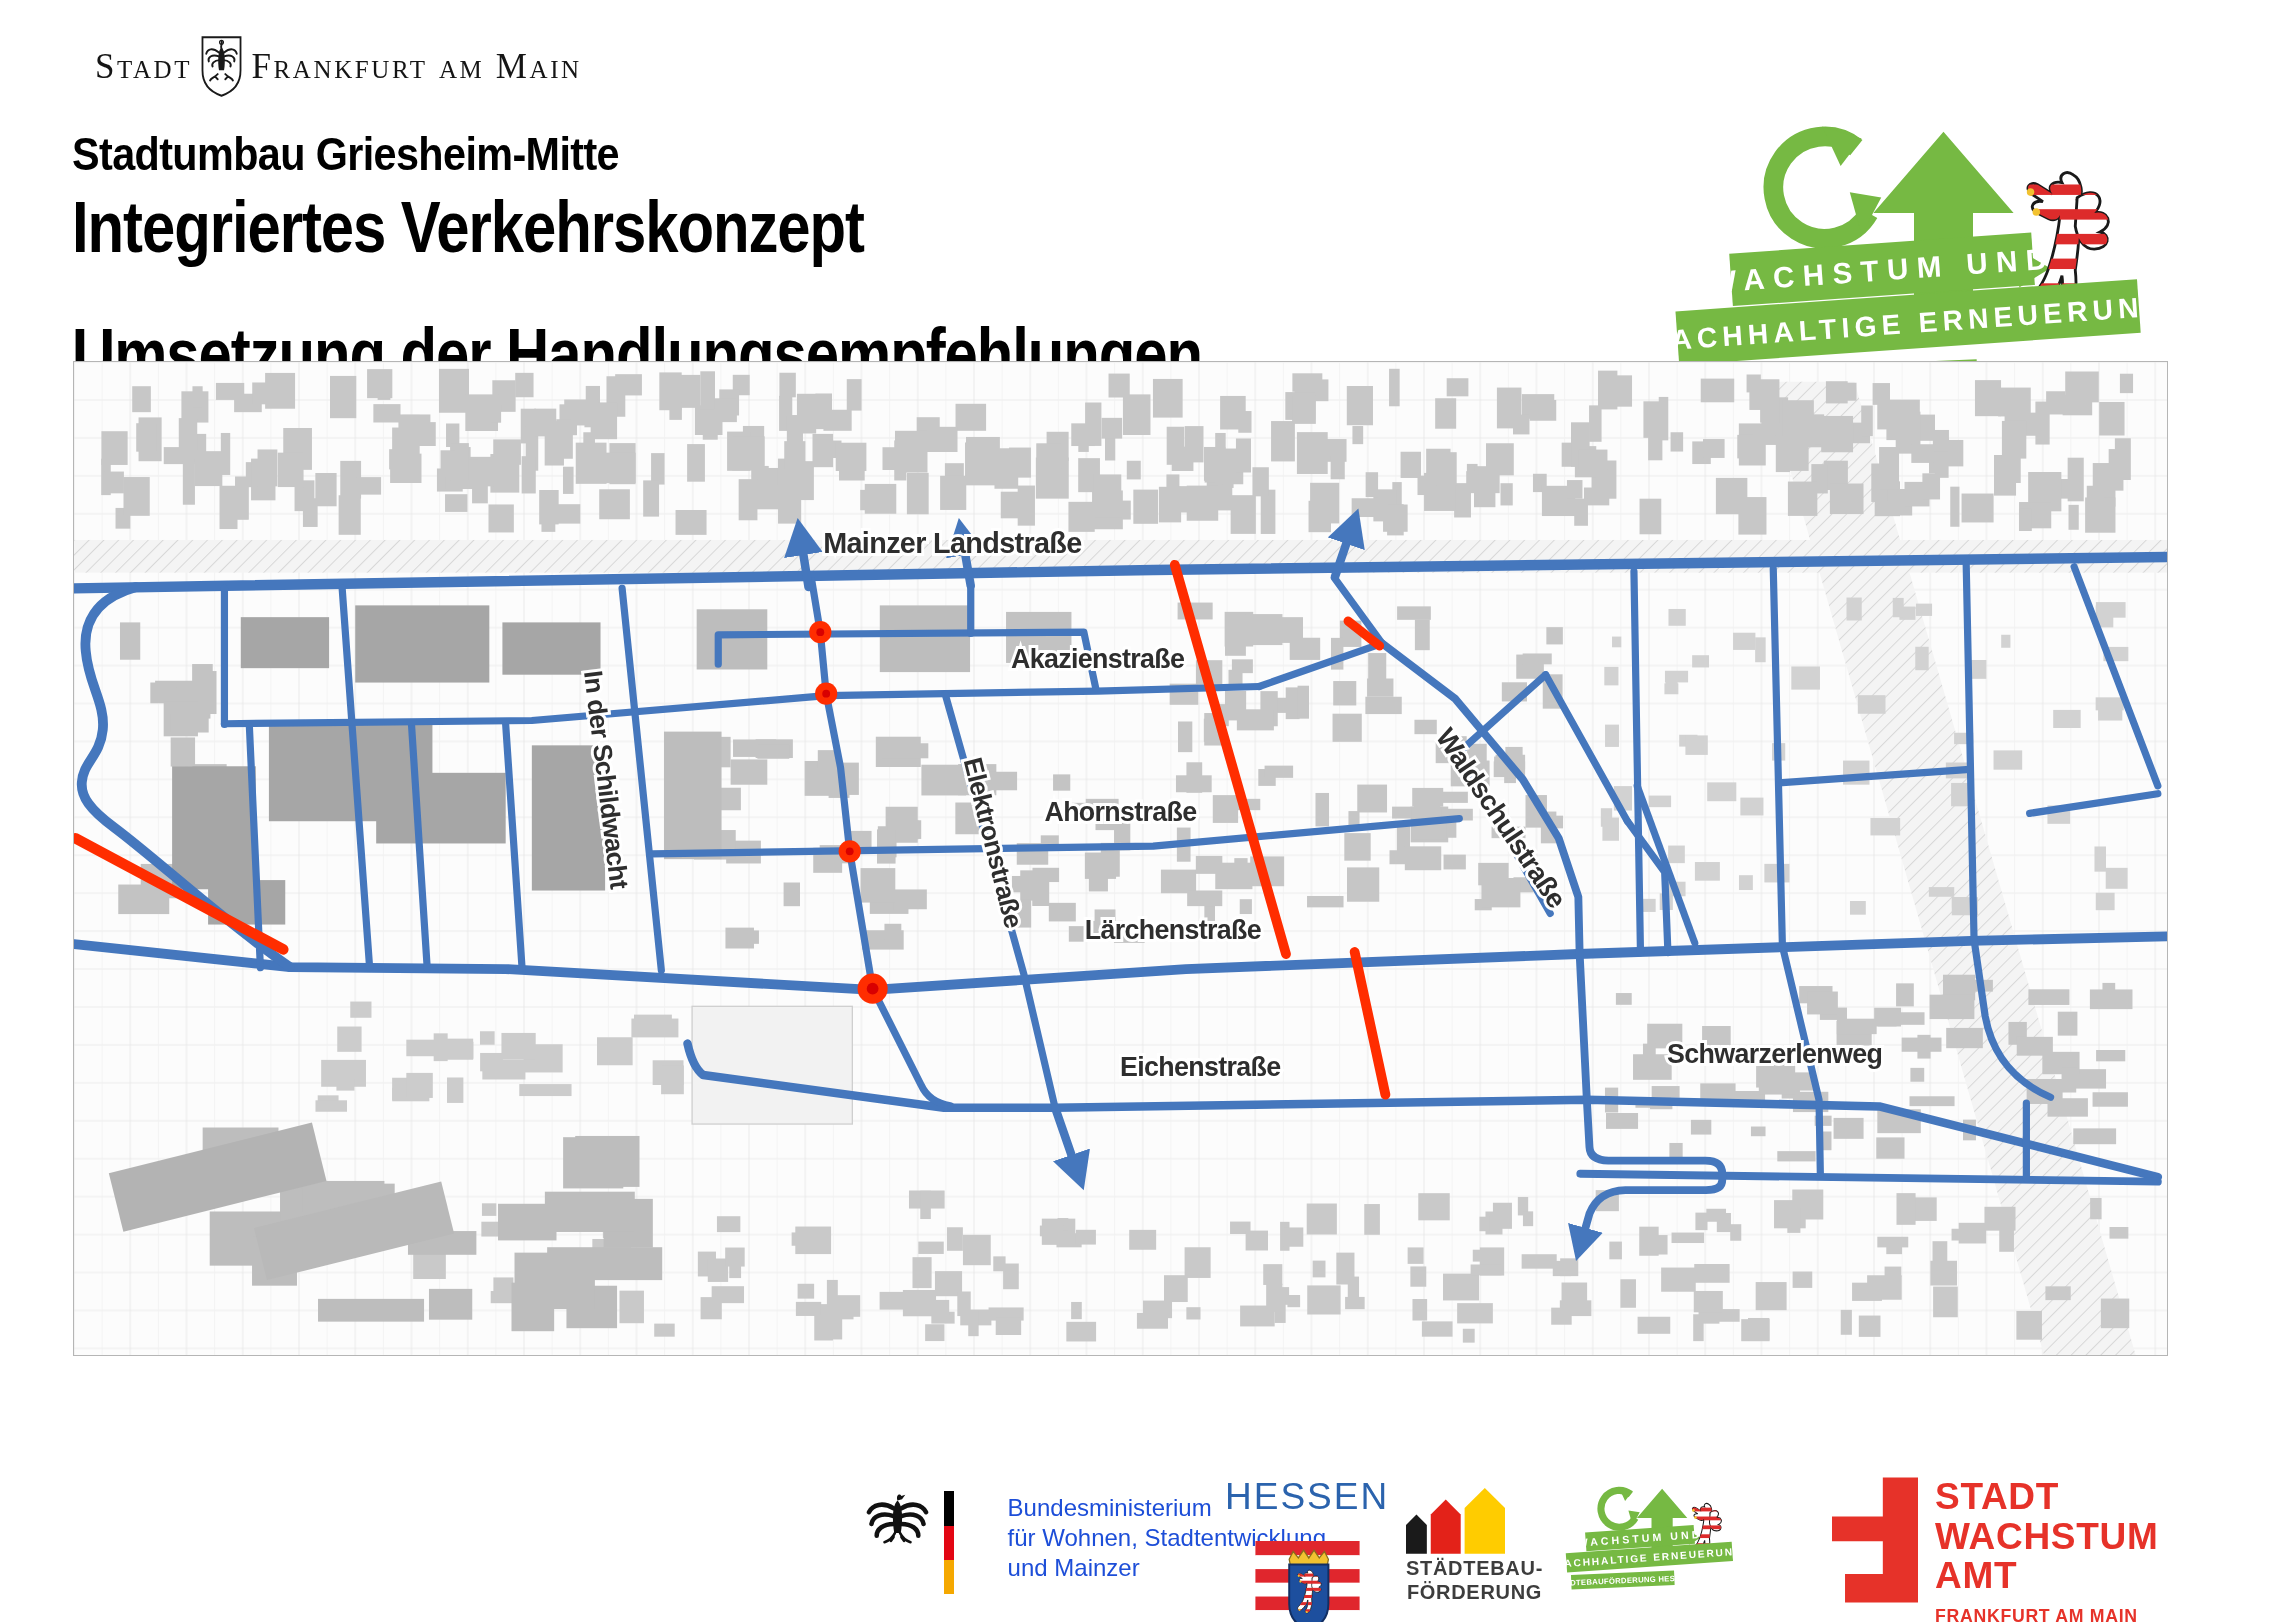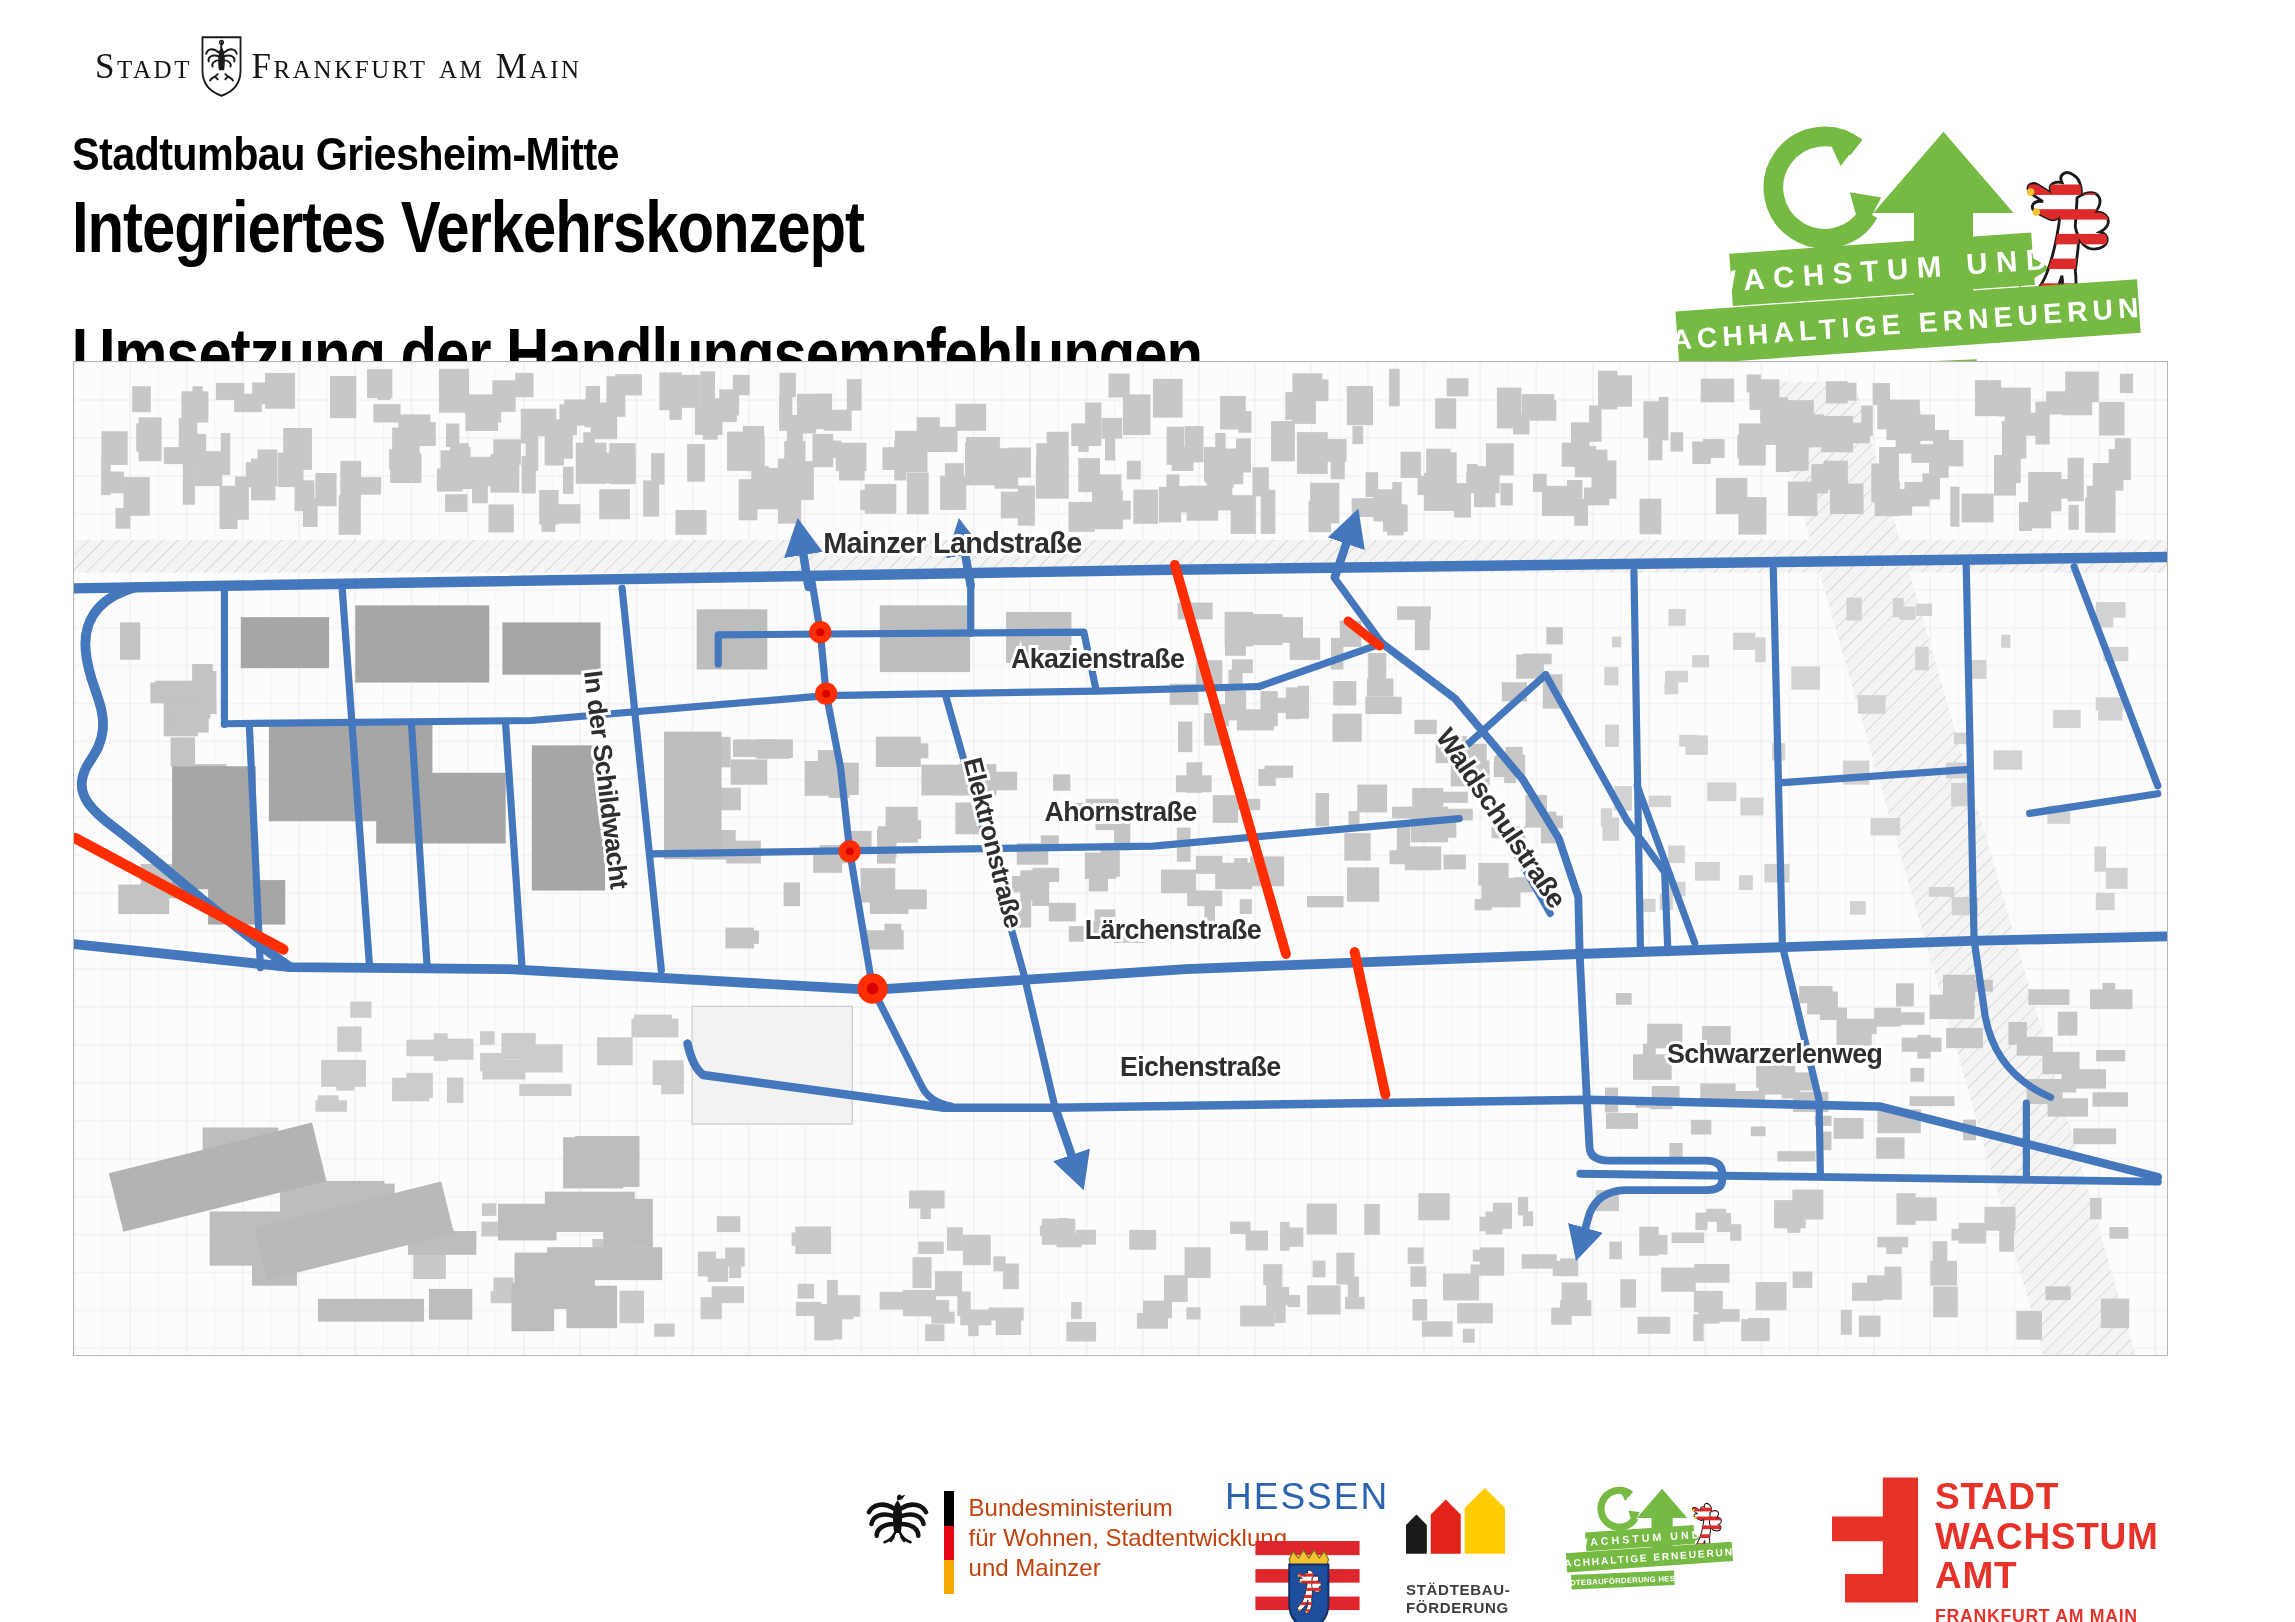--- a/index.html
+++ b/index.html
@@ -34,27 +34,27 @@
     border:0.7px solid #b5b5b5;background:#fcfcfc;margin-top:14px;
   }
   .maplabel{
     font-family:"Liberation Sans",sans-serif;font-weight:bold;
     fill:#2e2e2e;stroke:#ffffff;stroke-width:9px;paint-order:stroke;
     letter-spacing:-1px;
   }
   
   .flogo{position:absolute;display:flex;gap:14.4px;align-items:flex-start;}
   .bmwsb{left:865px;top:1486px;}
-  .bmwsb .txt{font-size:24px;color:#c2410c;line-height:1.26;padding-top:6.5px;white-space:nowrap;}
+  .bmwsb .txt{font-size:24px;color:#1d4ed8;line-height:1.26;padding-top:6.5px;white-space:nowrap;margin-left:39px;}
   .gbar{width:9.8px;height:103px;display:flex;flex-direction:column;margin-top:5.2px;}
   .gbar i{flex:1;}
   .hessenlogo{left:1225px;top:1476px;flex-direction:column;gap:23px;align-items:center;}
   .hessenlogo .hword{font-size:37px;color:#2b63ad;letter-spacing:2px;font-weight:normal;}
   .stb{left:1406px;top:1482px;flex-direction:column;gap:0;}
-  .stb .t1{font-size:15px;font-weight:bold;color:#3d3d3d;line-height:1.18;letter-spacing:0.7px;margin-top:26px;}
+  .stb .t1{font-size:20px;font-weight:bold;color:#3d3d3d;line-height:1.18;letter-spacing:0.7px;margin-top:2px;text-align:center;}
   .badge-small{position:absolute;left:1562px;top:1482px;width:179px;height:111px;}
   .spa{left:1832px;top:1477px;gap:17px;}
   .spa .txt{color:#e63229;}
   .spa .big{font-size:37px;font-weight:bold;line-height:1.07;letter-spacing:0.7px;white-space:nowrap;}
   .spa .sub{font-size:17.7px;font-weight:bold;margin-top:10.5px;letter-spacing:0.7px;white-space:nowrap;}
 </style>
 </head>
 <body>
 
 <svg width="0" height="0" style="position:absolute" aria-hidden="true">

